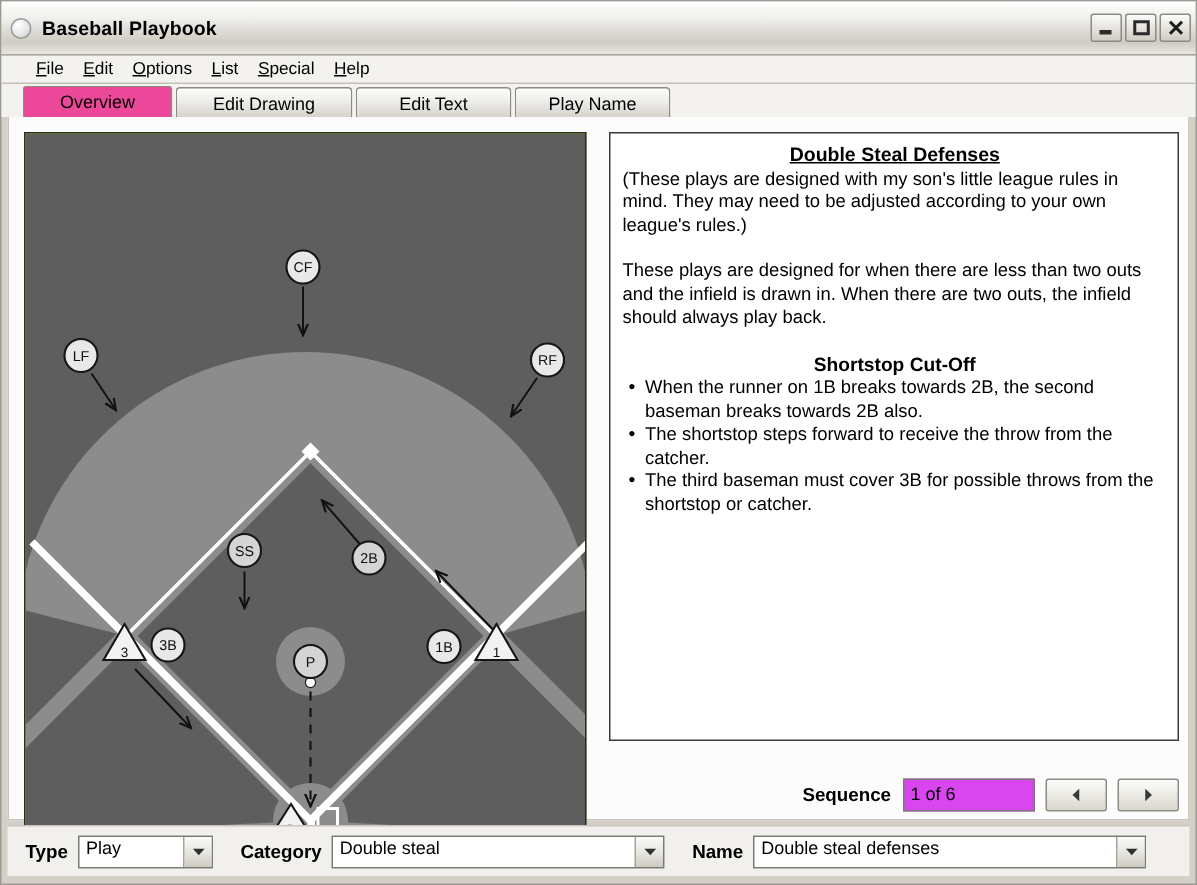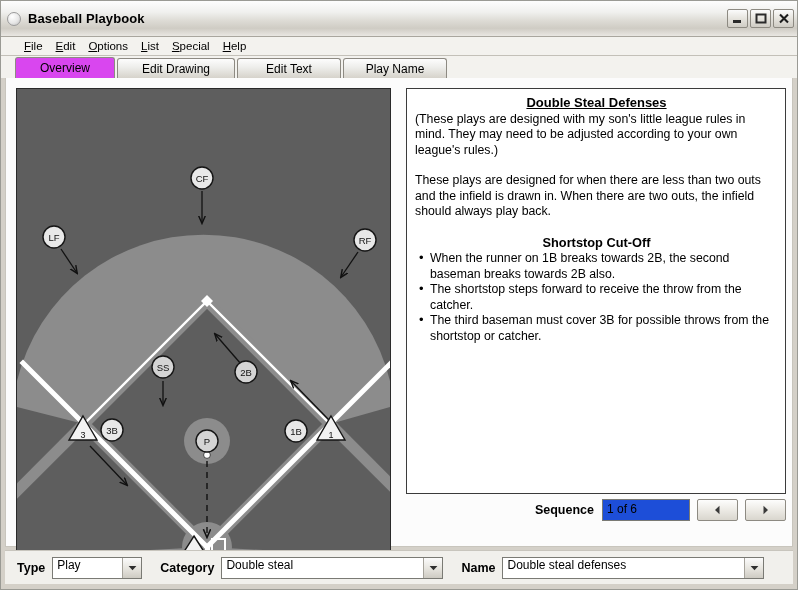--- a/index.html
+++ b/index.html
@@ -111,21 +111,21 @@
     border: 1px solid #8d8a82;
     border-bottom: none;
     border-radius: 3px 3px 0 0;
     margin-right: 2px;
     padding: 0 6px;
     background: linear-gradient(to bottom, #fdfdfd 0%, #ededea 45%, #d6d3cb 100%);
     white-space: nowrap;
     color: #000;
   }
   .tab.active {
-    background: #d946ef;
+    background: #ec4899;
     height: 21px;
     font-weight: normal;
     justify-content: center;
   }
   #tab-overview { width: 100px; }
   #tab-editdrawing { width: 118px; }
   #tab-edittext { width: 104px; }
   #tab-playlist { width: 104px; }
 
   
@@ -199,35 +199,35 @@
     content: "\2022";
     position: absolute;
     left: -11px;
     top: -1px;
     font-size: 13px;
   }
 
   
   #sequence-row {
     position: absolute;
-    left: 400px; top: 420px;
+    left: 400px; top: 440px;
     width: 380px; height: 24px;
     display: flex;
     align-items: center;
     justify-content: flex-end;
   }
   #sequence-label {
     font-size: 12.5px;
     font-weight: bold;
     margin-right: 8px;
   }
   #sequence-value {
     width: 88px; height: 22px;
     box-sizing: border-box;
-    background: #1d4ed8;
+    background: #d946ef;
     border: 1px solid #7a7a74;
     font-size: 12px;
     padding: 2px 0 0 4px;
     color: #000;
   }
   .nav-btn {
     width: 41px; height: 22px;
     margin-left: 7px;
     box-sizing: border-box;
     background: linear-gradient(to bottom, #fdfdfd 0%, #eeece7 45%, #d9d6ce 100%);

